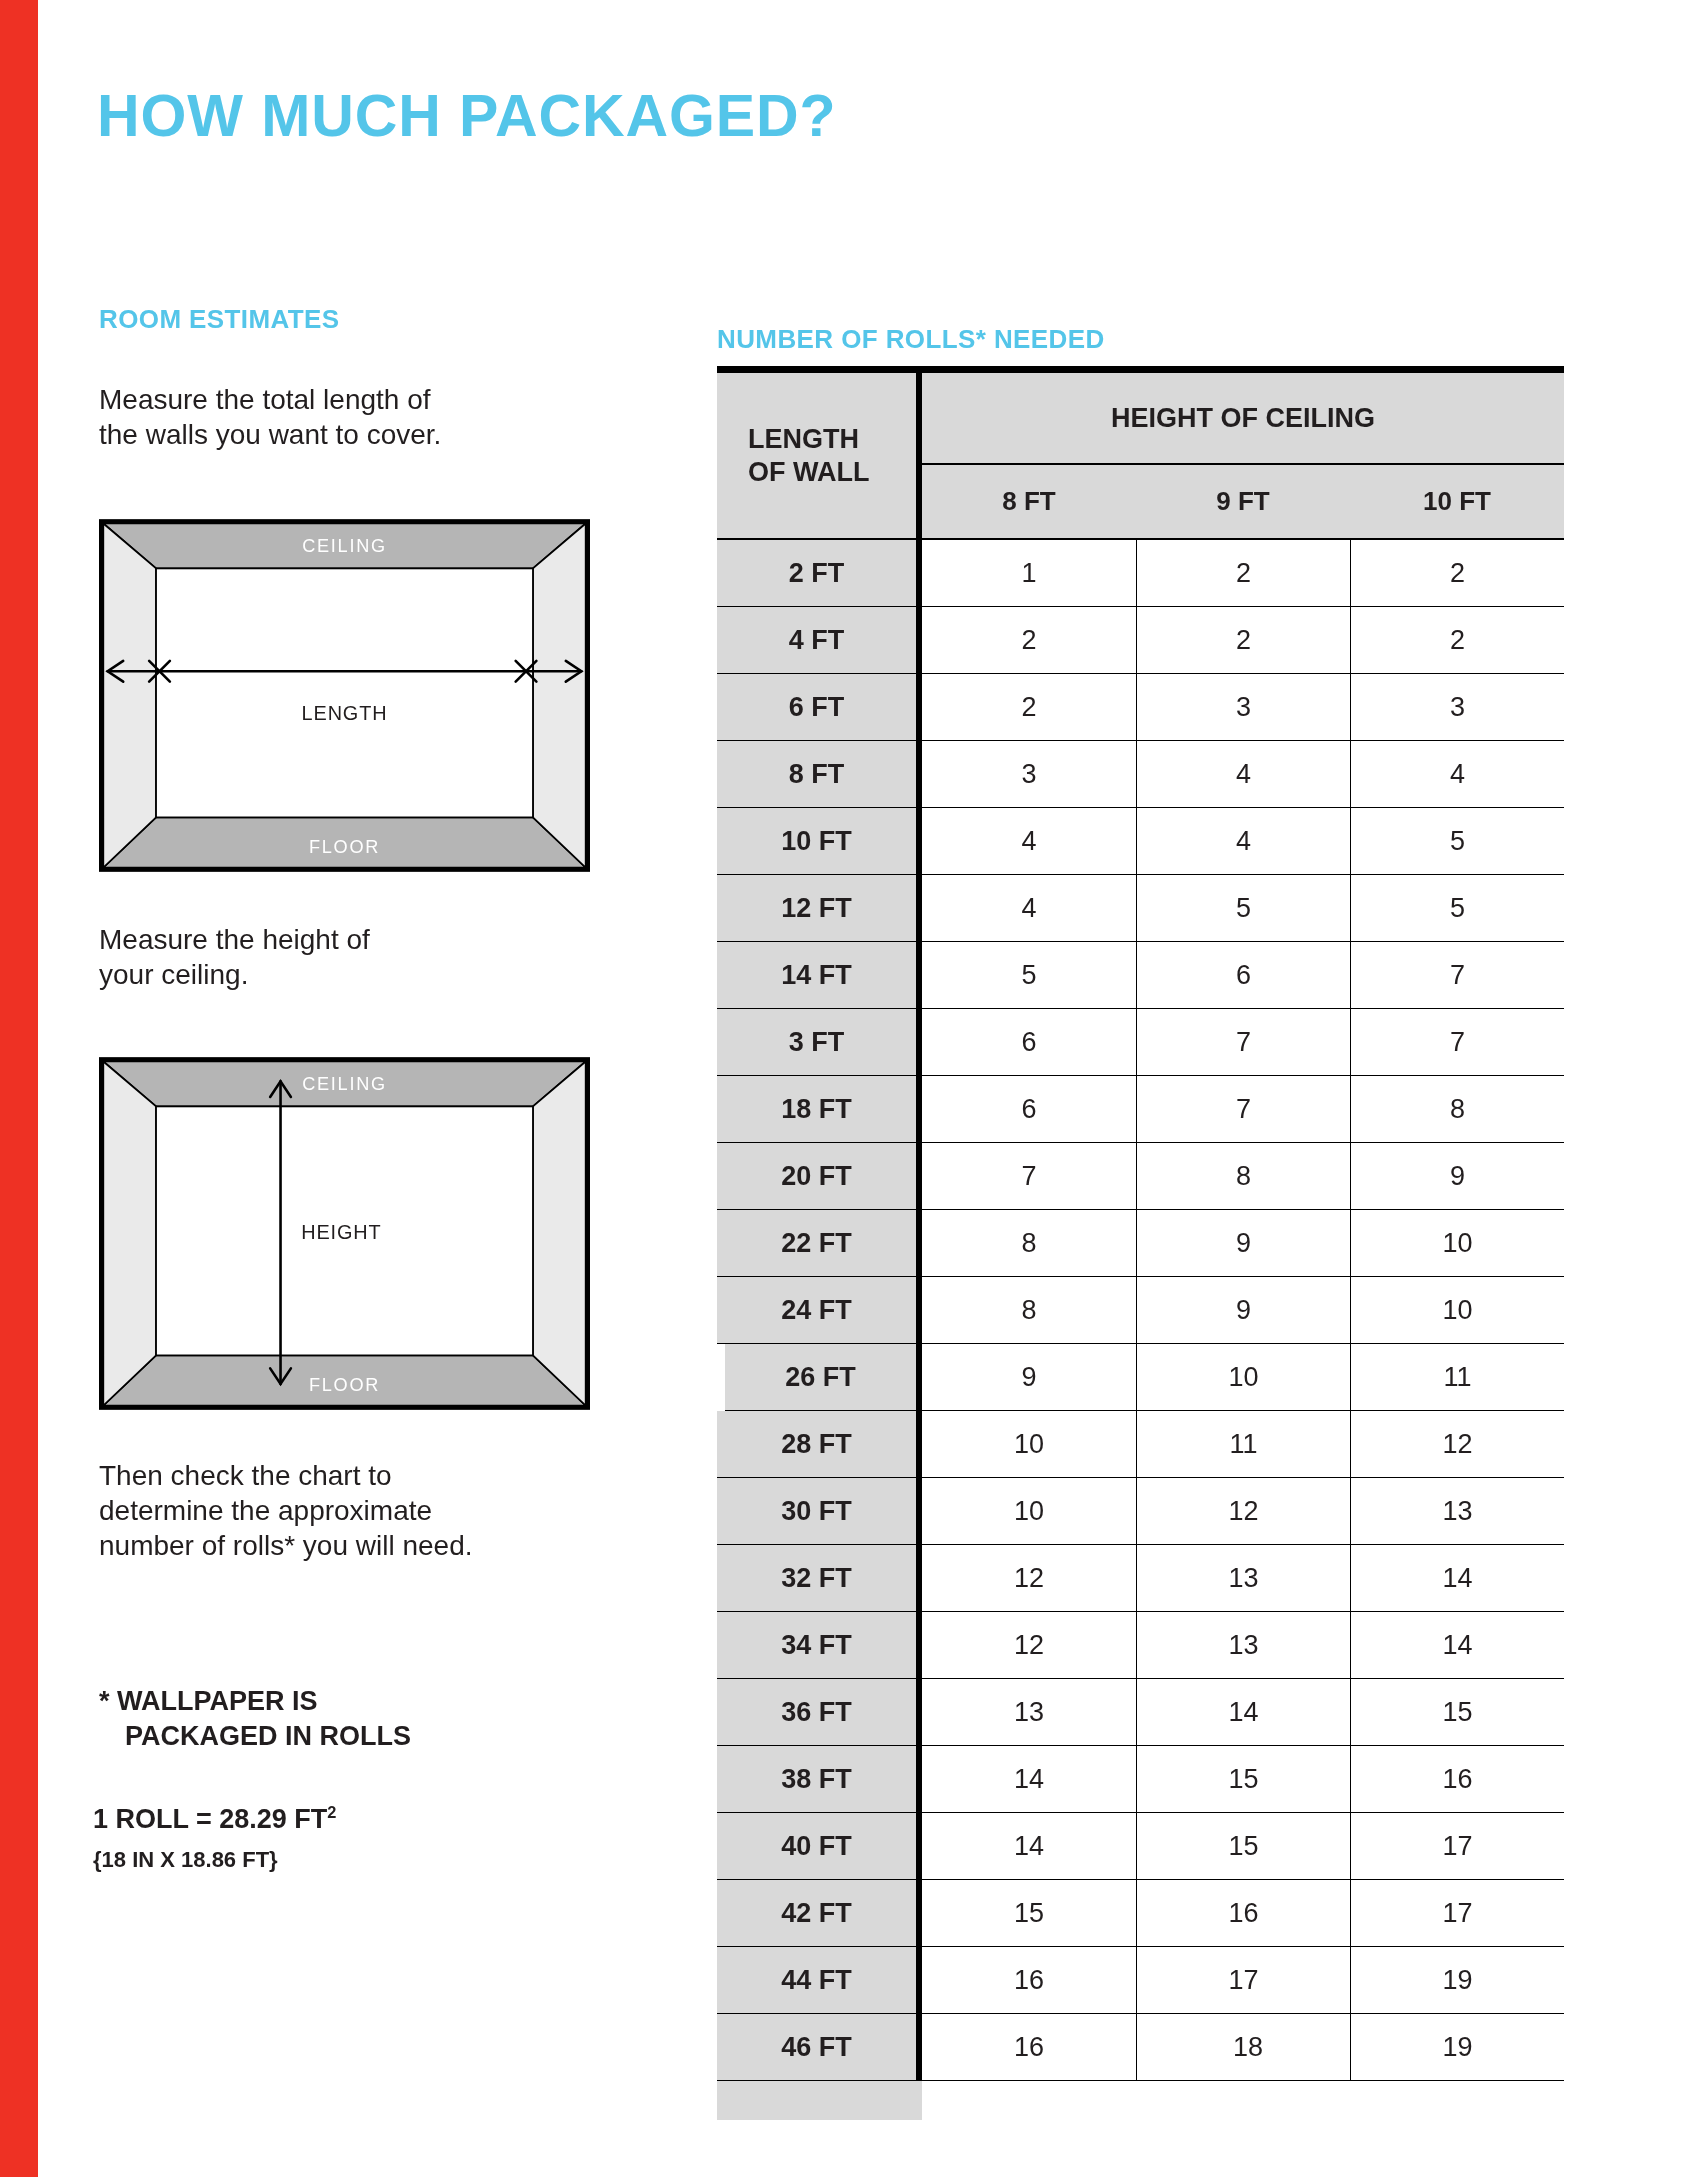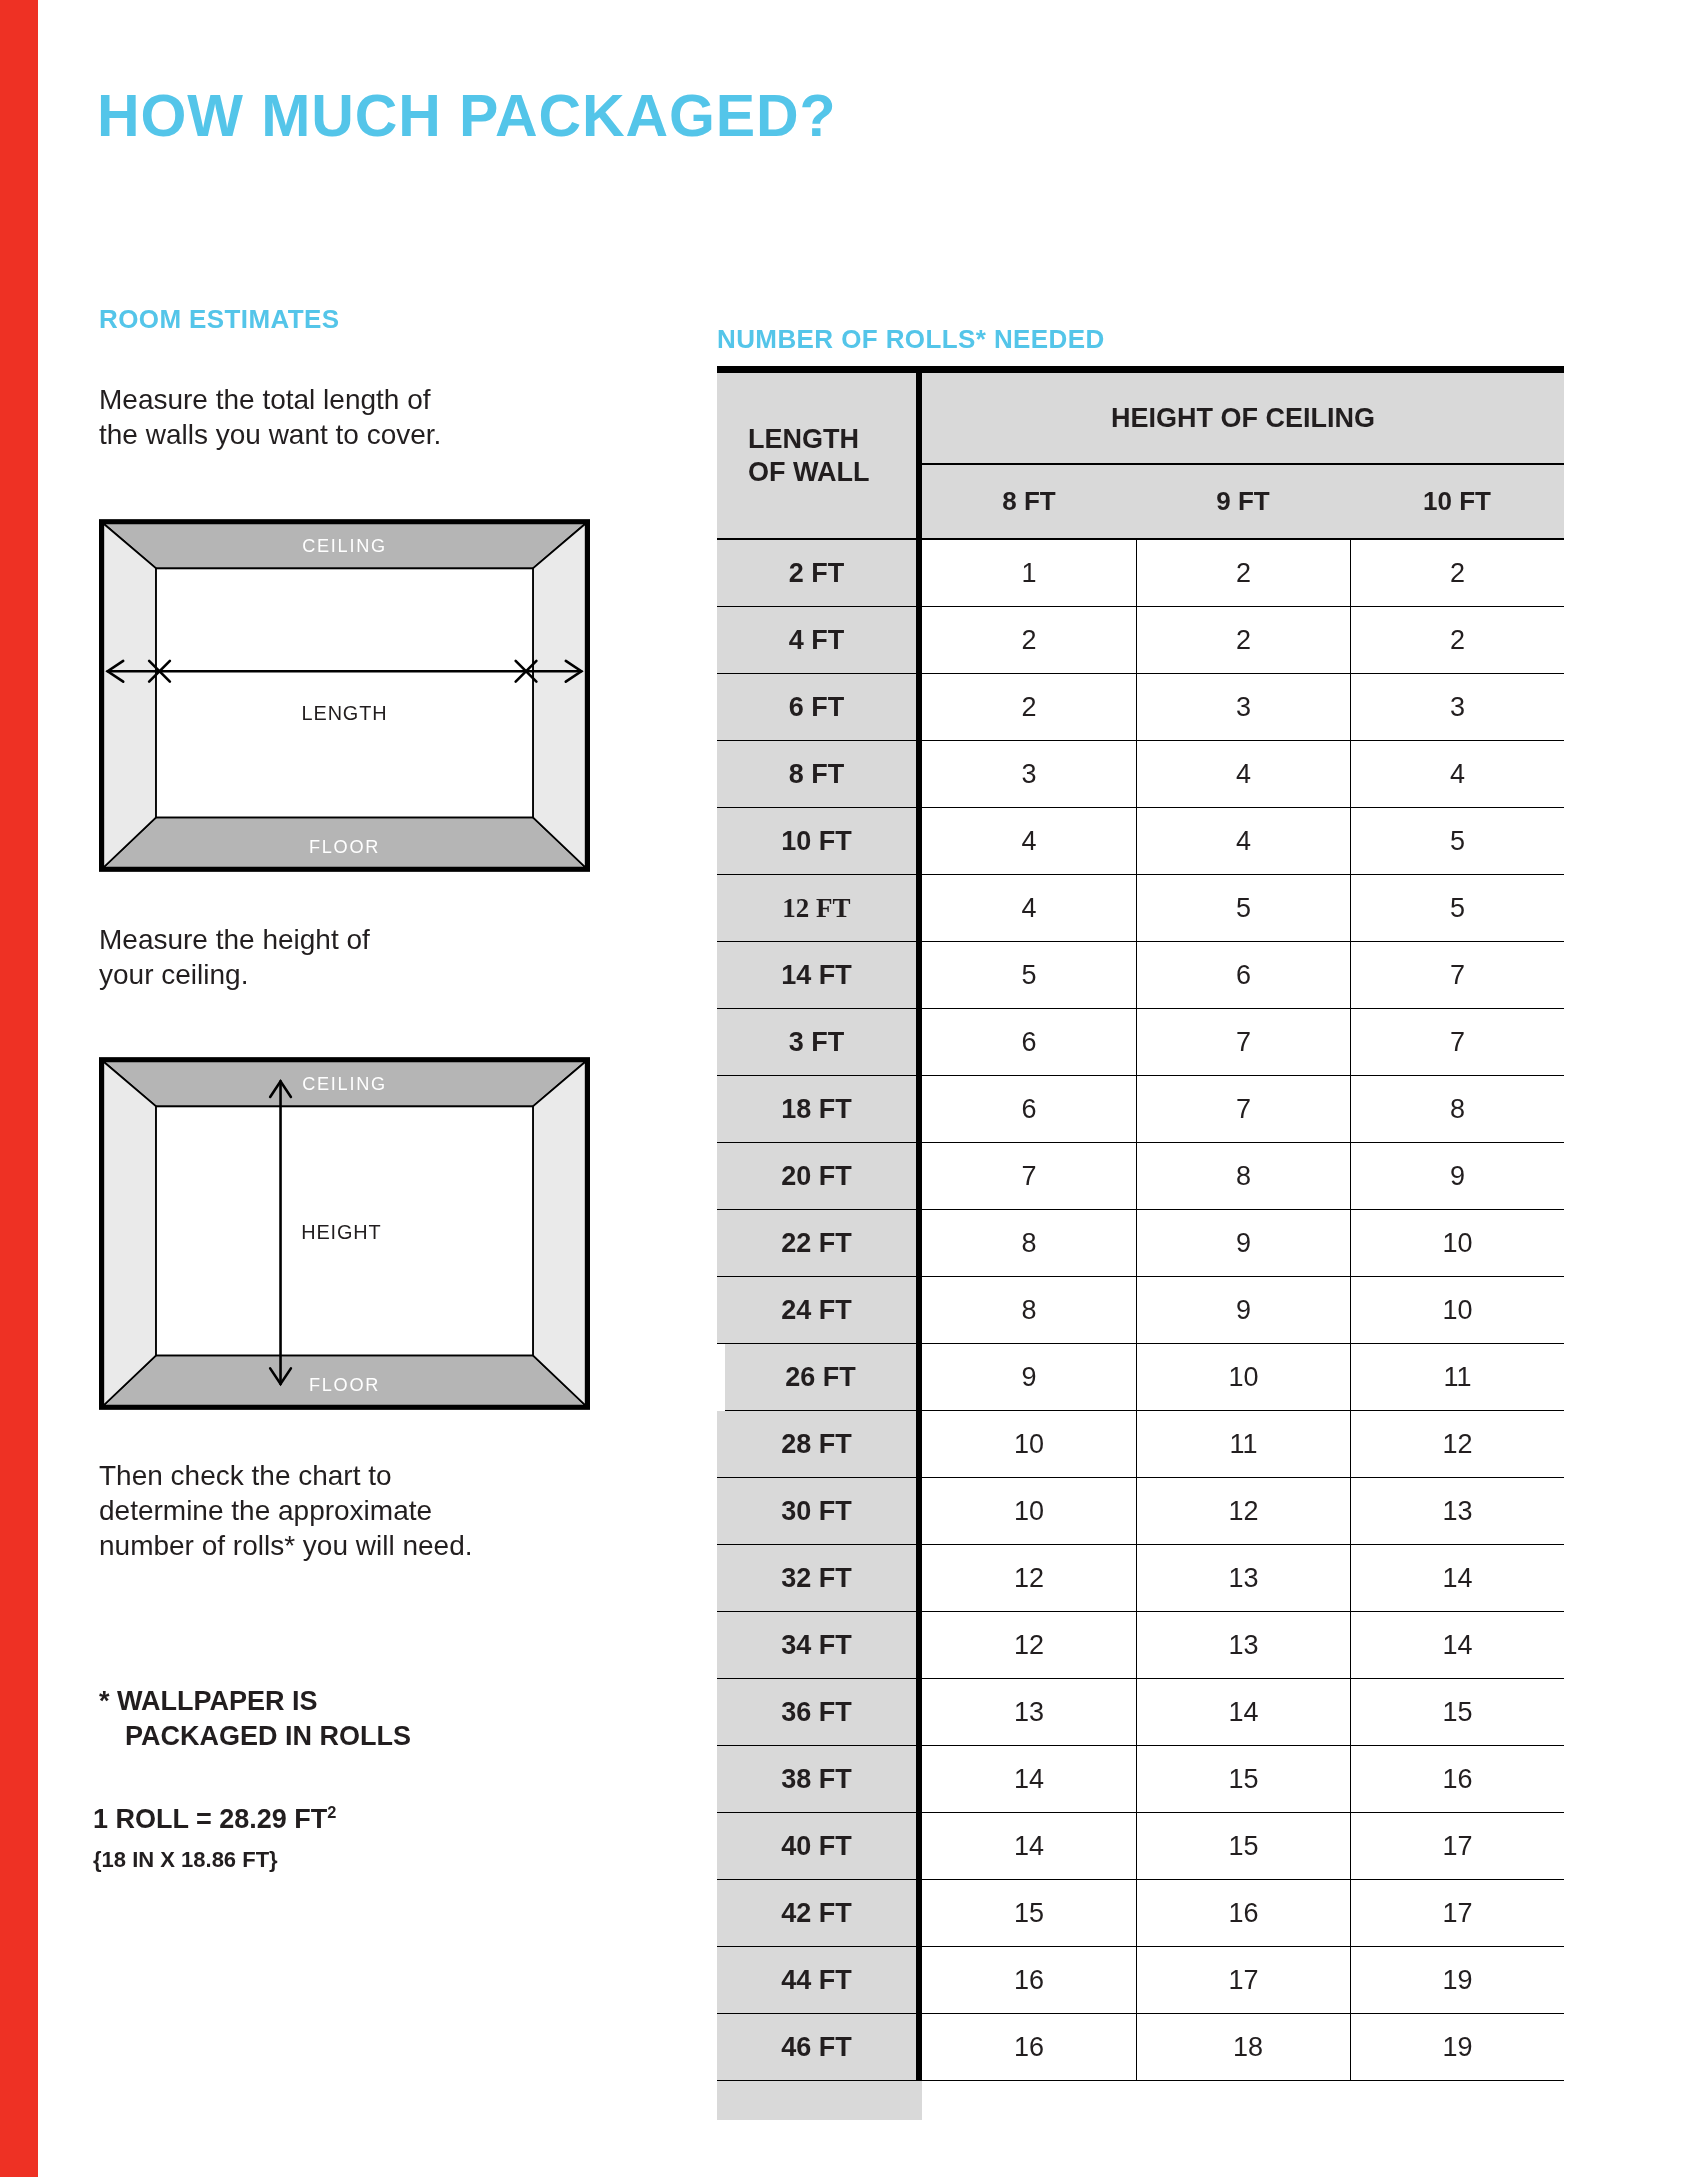--- a/index.html
+++ b/index.html
@@ -177,21 +177,21 @@
       <div class="cell value-cell bl" style="grid-area: 5 / 3;">3</div>
       <div class="cell value-cell bl" style="grid-area: 5 / 4;">3</div>
       <div class="cell wall-cell" style="grid-area: 6 / 1;">8 FT</div>
       <div class="cell value-cell" style="grid-area: 6 / 2;">3</div>
       <div class="cell value-cell bl" style="grid-area: 6 / 3;">4</div>
       <div class="cell value-cell bl" style="grid-area: 6 / 4;">4</div>
       <div class="cell wall-cell" style="grid-area: 7 / 1;">10 FT</div>
       <div class="cell value-cell" style="grid-area: 7 / 2;">4</div>
       <div class="cell value-cell bl" style="grid-area: 7 / 3;">4</div>
       <div class="cell value-cell bl" style="grid-area: 7 / 4;">5</div>
-      <div class="cell wall-cell" style="grid-area: 8 / 1; font-family: Liberation Serif, serif;">12 FT</div>
+      <div class="cell wall-cell" style="grid-area: 8 / 1;">12 FT</div>
       <div class="cell value-cell" style="grid-area: 8 / 2;">4</div>
       <div class="cell value-cell bl" style="grid-area: 8 / 3;">5</div>
       <div class="cell value-cell bl" style="grid-area: 8 / 4;">5</div>
       <div class="cell wall-cell" style="grid-area: 9 / 1;">14 FT</div>
       <div class="cell value-cell" style="grid-area: 9 / 2;">5</div>
       <div class="cell value-cell bl" style="grid-area: 9 / 3;">6</div>
       <div class="cell value-cell bl" style="grid-area: 9 / 4;">7</div>
       <div class="cell wall-cell" style="grid-area: 10 / 1;">3 FT</div>
       <div class="cell value-cell" style="grid-area: 10 / 2;">6</div>
       <div class="cell value-cell bl" style="grid-area: 10 / 3;">7</div>

